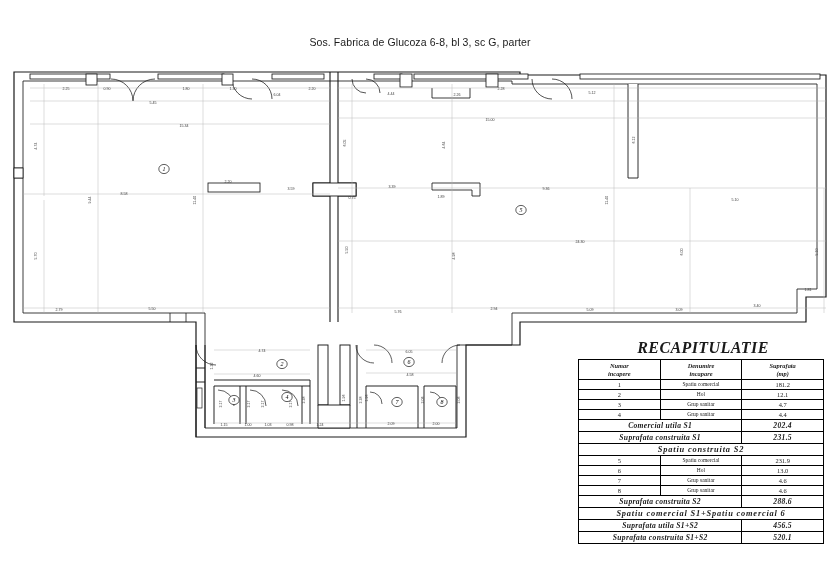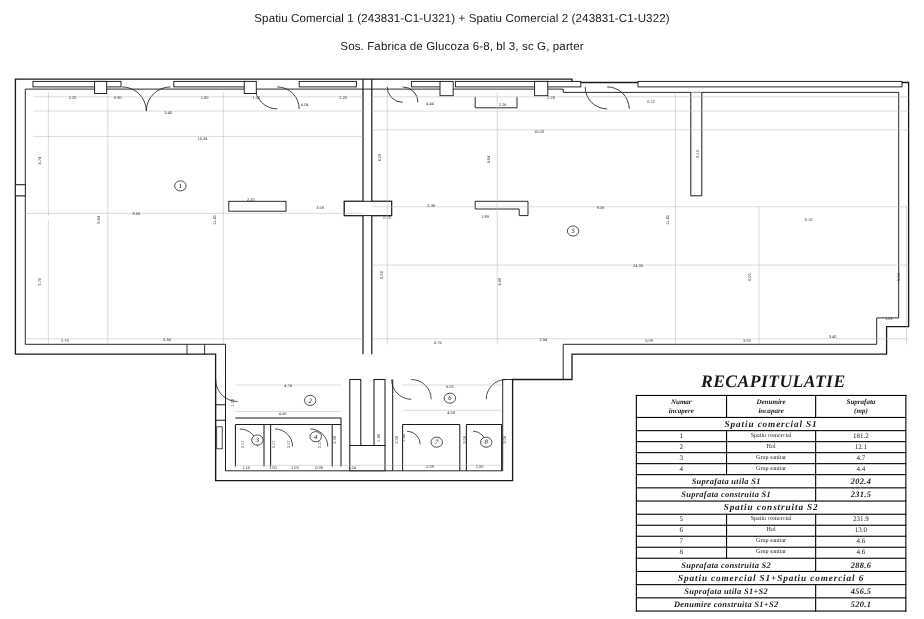--- a/index.html
+++ b/index.html
@@ -42,21 +42,20 @@
   
   .dim{font-family:"Liberation Sans",sans-serif;font-size:3.6px;fill:#3a3a3a;}
   .dim-v{font-family:"Liberation Sans",sans-serif;font-size:3.6px;fill:#3a3a3a;}
   .rnum{font-family:"Liberation Serif",serif;font-size:6px;fill:#000;font-style:italic;}
 </style>
 </head>
 <body>
 
 <div id="plan-root">
 
-  <div class="title-block" id="title-line-1">Spatiu Comercial 1 (243831-C1-U321) + Spatiu Comercial 2 (243831-C1-U322)</div>
   <div class="title-block" id="title-line-2">Sos. Fabrica de Glucoza 6-8, bl 3, sc G, parter</div>
 
   <svg id="floorplan-svg" viewBox="0 0 840 563">
     <g id="walls" fill="none" stroke="#1a1a1a" stroke-width="1.1" stroke-linejoin="miter">
 
       <path d="M14,72 L14,322 L196,322 L196,345 L196,437 L466,437 L466,345
                L520,345 L520,322 L806,322 L806,297 L826,297 L826,75
                L520,75 L520,72 L330,72 L330,72 L14,72 Z" stroke="#1a1a1a" stroke-width="1.2" fill="none"></path>
 
       <path d="M23,81 L23,313 L205,313 L205,345 L205,428 L457,428 L457,345
@@ -284,23 +283,20 @@
             <div>Denumire</div>
             <div>incapare</div>
           </th>
           <th class="col-area">
             <div>Suprafata</div>
             <div>(mp)</div>
           </th>
         </tr>
       </thead>
       <tbody id="recap-body">
-          <tr class="section">
-            <td class="" colspan="3">Spatiu  comercial  S1</td>
-          </tr>
           <tr class="room">
             <td class="col-nr">1</td>
             <td class="col-name">Spatiu comercial</td>
             <td class="col-area">181.2</td>
           </tr>
           <tr class="room">
             <td class="col-nr">2</td>
             <td class="col-name">Hol</td>
             <td class="col-area">12.1</td>
           </tr>
@@ -308,21 +304,21 @@
             <td class="col-nr">3</td>
             <td class="col-name">Grup sanitar</td>
             <td class="col-area">4.7</td>
           </tr>
           <tr class="room">
             <td class="col-nr">4</td>
             <td class="col-name">Grup sanitar</td>
             <td class="col-area">4.4</td>
           </tr>
           <tr class="subtotal">
-            <td class="" colspan="2">Suprafata  utila  S1</td>
+            <td class="" colspan="2">Comercial  utila  S1</td>
             <td class="col-area">202.4</td>
           </tr>
           <tr class="subtotal">
             <td class="" colspan="2">Suprafata  construita  S1</td>
             <td class="col-area">231.5</td>
           </tr>
           <tr class="section">
             <td class="" colspan="3">Spatiu  construita  S2</td>
           </tr>
           <tr class="room">
@@ -350,20 +346,20 @@
             <td class="col-area">288.6</td>
           </tr>
           <tr class="section">
             <td class="" colspan="3">Spatiu  comercial  S1+Spatiu  comercial  6</td>
           </tr>
           <tr class="subtotal">
             <td class="" colspan="2">Suprafata  utila  S1+S2</td>
             <td class="col-area">456.5</td>
           </tr>
           <tr class="subtotal">
-            <td class="" colspan="2">Denumire  construita  S1+S2</td>
+            <td class="" colspan="2">Suprafata  construita  S1+S2</td>
             <td class="col-area">520.1</td>
           </tr>
         </tbody>
     </table>
   </div>
 
 </div>
 
 </body></html>

